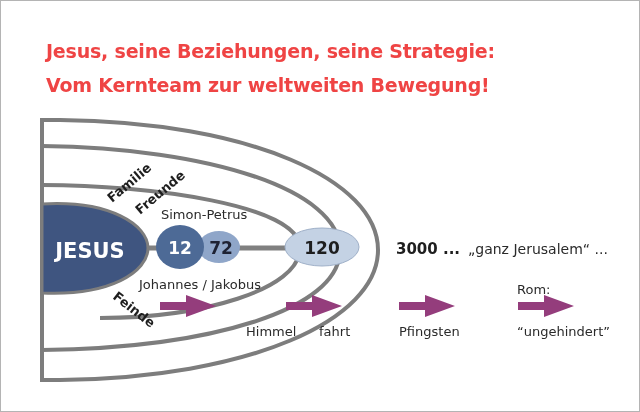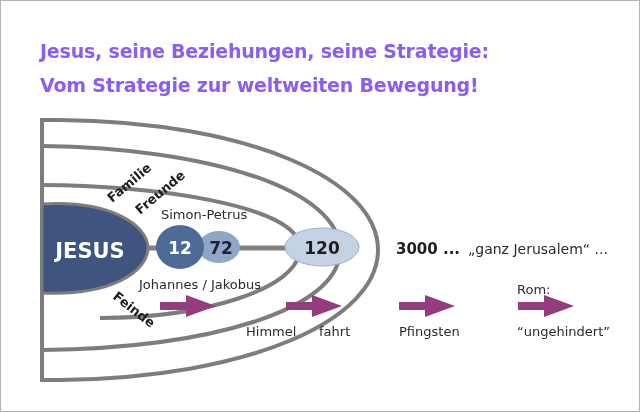--- a/index.html
+++ b/index.html
@@ -1,30 +1,30 @@
 <!DOCTYPE html>
 <html><head>
 <meta charset="utf-8">
 <style>
   html, body { margin: 0; padding: 0; background: #ffffff; }
   body { width: 640px; height: 412px; overflow: hidden; position: relative; font-family: "DejaVu Sans", "Liberation Sans", sans-serif; }
   .frame { position: absolute; left: 0; top: 0; width: 638px; height: 410px; border: 1px solid #b4b4b4; }
-  .title { position: absolute; left: 40px; font-weight: bold; font-size: 19px; color: #8b5cf6; letter-spacing: -0.2px; white-space: nowrap; }
+  .title { position: absolute; left: 46px; font-weight: bold; font-size: 19px; color: #ef4444; letter-spacing: -0.2px; white-space: nowrap; }
   .t1 { top: 40px; }
   .t2 { top: 74px; }
   svg { position: absolute; left: 0; top: 0; }
   .lbl { font-family: "DejaVu Sans", "Liberation Sans", sans-serif; fill: #2a2a2a; }
 </style>
 </head>
 <body>
 
 <div class="frame"></div>
 
 <div class="title t1">Jesus, seine Beziehungen, seine Strategie:</div>
-<div class="title t2">Vom Strategie zur weltweiten Bewegung!</div>
+<div class="title t2">Vom Kernteam zur weltweiten Bewegung!</div>
 
 <svg width="640" height="412" viewBox="0 0 640 412">
 
   <path d="M42,120 L60,120 C250,122 378,180 378,250 C378,320 250,378 60,380 L42,380 Z" fill="none" stroke="#7d7d7d" stroke-width="4" stroke-linejoin="miter"></path>
 
   <path d="M42,146 C210,148 340,190 340,250 C340,310 210,348 42,350" fill="none" stroke="#7d7d7d" stroke-width="4"></path>
 
   <path d="M42,185 C150,185 300,205 300,248 C300,290 200,318 100,318" fill="none" stroke="#7d7d7d" stroke-width="4"></path>
 
   <line x1="140" y1="248" x2="300" y2="248" stroke="#808080" stroke-width="5"></line>

